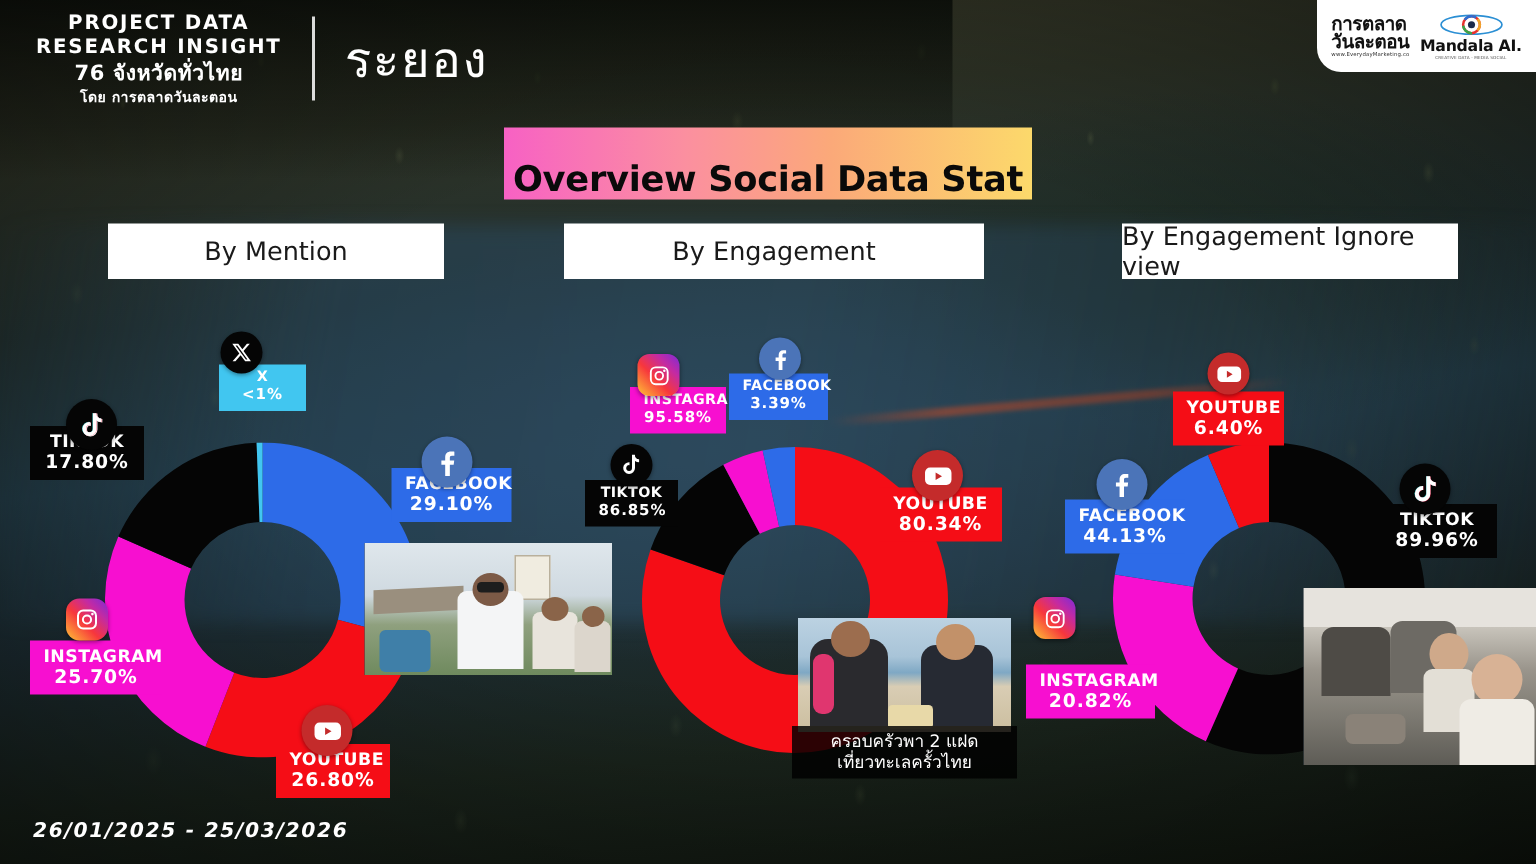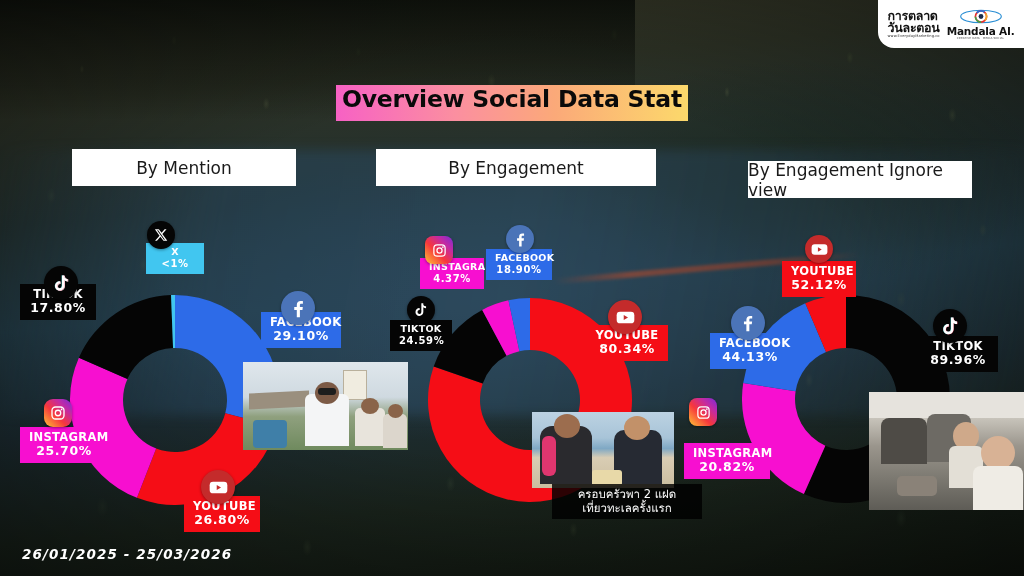--- a/index.html
+++ b/index.html
@@ -85,37 +85,37 @@
   .logo-a .la1 { font-size:12.5px; font-weight:bold; color:#111; letter-spacing:-.3px; }
   .logo-a .la2 { font-size:12.5px; font-weight:bold; color:#111; letter-spacing:-.3px; }
   .logo-a .la3 { font-size:3.6px; color:#333; letter-spacing:.1px; margin-top:1.5px; }
   .logo-b { text-align:center; line-height:1; }
   .mandala-eye { width:42px; height:17px; margin:0 auto 1px; position:relative; }
   .logo-b .lb1 { font-size:10.5px; font-weight:bold; color:#111; letter-spacing:-.2px; }
   .logo-b .lb2 { font-size:2.8px; color:#555; letter-spacing:.1px; }
 
   
   .title-banner {
-    position:absolute; left:336px; top:85px; width:352px; height:36px;
+    position:absolute; left:336px; top:85px; width:352px; height:48px;
     background:linear-gradient(90deg,#F761C4 0%,#FB8FA0 34%,#FBA979 62%,#FCD96B 100%);
-    display:flex; align-items:flex-start; justify-content:center; z-index:15;
+    display:flex; align-items:flex-end; justify-content:center; z-index:15;
   }
   .title-banner span {
     font-size:23.5px; font-weight:bold; color:#0a0a0a; letter-spacing:-.2px;
   }
 
   
   .sec-hdr {
     position:absolute; top:149px; height:37px; background:#fff;
     display:flex; align-items:center; justify-content:center; z-index:15;
   }
   .sec-hdr span { font-size:17px; color:#1a1a1a; }
   #sec0 { left:72px;  width:224px; }
   #sec1 { left:376px; width:280px; }
-  #sec2 { left:748px; width:224px;margin-top:12px; }
+  #sec2 { left:748px; width:224px; }
 
   
   .donut { position:absolute; z-index:8; }
 
   
   .pill {
     position:absolute; z-index:16; color:#fff; text-align:center;
     font-weight:bold; line-height:1.12; padding:4px 9px 5px;
     letter-spacing:.3px;
   }
@@ -152,20 +152,30 @@
 
   <div class="bg">
     <div class="bg-base"></div>
     <div class="bg-tex"></div>
     <div class="bg-water"></div>
     <div class="bg-log"></div>
     <div class="bg-dark-tl"></div>
     <div class="bg-vig"></div>
   </div>
 
+  <div class="hdr-left">
+    <div class="hdr-txt">
+      <div class="hdr-l1">PROJECT DATA</div>
+      <div class="hdr-l2">RESEARCH INSIGHT</div>
+      <div class="hdr-l3">76 จังหวัดทั่วไทย</div>
+      <div class="hdr-l4">โดย การตลาดวันละตอน</div>
+    </div>
+    <div class="hdr-div"></div>
+    <div class="hdr-prov">ระยอง</div>
+  </div>
 
   <div class="logo-panel">
     <div class="logo-a">
       <div class="la1">การตลาด</div>
       <div class="la2">วันละตอน</div>
       <div class="la3">www.EverydayMarketing.co</div>
     </div>
     <div class="logo-b">
       <div class="mandala-eye">
         <svg viewBox="0 0 60 24" width="42" height="17">
@@ -287,41 +297,41 @@
 
   <div class="badge sm" style="left:425px; top:236px; background:linear-gradient(45deg,#FFC536,#F7373C 42%,#C32AA3 72%,#7B2BD8);border-radius:8px;">
     <svg width="15" height="15" viewBox="0 0 24 24">
         <rect x="3" y="3" width="18" height="18" rx="5.2" fill="none" stroke="#fff" stroke-width="2"></rect>
         <circle cx="12" cy="12" r="4.1" fill="none" stroke="#fff" stroke-width="2"></circle>
         <circle cx="17.4" cy="6.6" r="1.3" fill="#fff"></circle>
       </svg>
   </div>
   <div class="pill sm" style="left:420px; top:258px; width:64px; background:#F70FD0;">
     <span class="pname">INSTAGRAM</span>
-    <span class="pval">4.37%</span>
+    <span class="pval">95.58%</span>
   </div>
 
   <div class="badge sm" style="left:506px; top:225px; background:#4B74B8;">
     <svg width="17" height="17" viewBox="0 0 24 24">
         <path d="M13.6 22v-8.4h2.9l.43-3.3H13.6V8.2c0-.96.27-1.6 1.64-1.6h1.8V3.65c-.31-.04-1.38-.13-2.62-.13-2.6 0-4.37 1.58-4.37 4.5v2.28H7.14v3.3h2.91V22h3.55z" fill="#fff"></path>
       </svg>
   </div>
   <div class="pill sm" style="left:486px; top:249px; width:66px; background:#2D6BE8;">
     <span class="pname">FACEBOOK</span>
-    <span class="pval">18.90%</span>
+    <span class="pval">3.39%</span>
   </div>
 
   <div class="badge sm" style="left:407px; top:296px; background:#050505;">
     <svg width="16" height="16" viewBox="0 0 24 24">
         <path d="M15.4 1.8h-2.9V15a2.9 2.9 0 1 1-2.5-2.87V9.2a5.9 5.9 0 1 0 5.5 5.88V7.9A6.9 6.9 0 0 0 19.6 9.24V6.3a4.07 4.07 0 0 1-4.2-4.5z" fill="#fff"></path>
       </svg>
   </div>
   <div class="pill sm" style="left:390px; top:320px; width:62px; background:#050505;">
     <span class="pname">TIKTOK</span>
-    <span class="pval">24.59%</span>
+    <span class="pval">86.85%</span>
   </div>
 
   <div class="badge" style="left:608px; top:300px; background:#C42B2B;">
     <svg width="19" height="15" viewBox="0 0 28 20">
         <rect x="1" y="1.5" width="26" height="17" rx="5" fill="#fff"></rect>
         <path d="M11.4 6.2l6.3 3.8-6.3 3.8V6.2z" fill="#C42B2B"></path>
       </svg>
   </div>
   <div class="pill" style="left:586px; top:325px; width:82px; background:#F50D16;">
     <span class="pname">YOUTUBE</span>
@@ -330,43 +340,43 @@
 
   <div class="thumb" style="left:532px; top:412px; width:142px; height:76px;">
     <div class="sky" style="background:linear-gradient(180deg,#bcd2e2 0%,#a8c4d8 34%,#7fa8c4 48%,#d9cdb4 60%,#cbbe9f 100%);"></div>
     <div style="position:absolute;left:8px;top:14px;width:52px;height:58px;background:#2a2a2e;border-radius:12px 12px 0 0;"></div>
     <div style="position:absolute;left:10px;top:24px;width:14px;height:40px;background:#e0366f;border-radius:6px;"></div>
     <div style="position:absolute;left:22px;top:2px;width:26px;height:24px;background:#9c6d4e;border-radius:50%;"></div>
     <div style="position:absolute;left:82px;top:18px;width:48px;height:54px;background:#262a33;border-radius:10px 10px 0 0;"></div>
     <div style="position:absolute;left:92px;top:4px;width:26px;height:24px;background:#c29169;border-radius:50%;"></div>
     <div style="position:absolute;left:60px;top:58px;width:30px;height:16px;background:#e8d9a8;border-radius:3px;"></div>
   </div>
-  <div class="cap" style="left:552px; top:484px; width:150px;">
+  <div class="cap" style="left:528px; top:484px; width:150px;">
     <div>ครอบครัวพา 2 แฝด</div>
-    <div>เที่ยวทะเลครั้งแรก</div>
+    <div>เที่ยวทะเลครั้วไทย</div>
   </div>
 
   <div class="donut" style="left:742px; top:295px;">
     <svg id="svg-donut-2" width="208" height="208" viewBox="0 0 208 208">
         <path d="M104 0 A104 104 0 1 1 61.89247320213421 199.09445928636964 L83.3511166664312 150.63285984235435 A51 51 0 1 0 104 53 Z" fill="#050505"></path>
         <path d="M61.89247320213421 199.09445928636964 A104 104 0 0 1 1.2320685970631473 88.03903902763791 L53.60418748509827 96.17299029239936 A51 51 0 0 0 83.3511166664312 150.63285984235435 Z" fill="#F70FD0"></path>
         <path d="M1.2320685970631473 88.03903902763791 A104 104 0 0 1 63.300986787716944 8.29425135580199 L84.04183005936119 57.06737326101828 A51 51 0 0 0 53.60418748509827 96.17299029239936 Z" fill="#2D6BE8"></path>
         <path d="M63.300986787716944 8.29425135580199 A104 104 0 0 1 103.9999999999998 0 L103.9999999999999 53 A51 51 0 0 0 84.04183005936119 57.06737326101828 Z" fill="#F50D16"></path>
       </svg>
   </div>
 
   <div class="badge sm" style="left:805px; top:235px; background:#C42B2B;">
     <svg width="17" height="13" viewBox="0 0 28 20">
         <rect x="1" y="1.5" width="26" height="17" rx="5" fill="#fff"></rect>
         <path d="M11.4 6.2l6.3 3.8-6.3 3.8V6.2z" fill="#C42B2B"></path>
       </svg>
   </div>
   <div class="pill" style="left:782px; top:261px; width:74px; background:#F50D16;">
     <span class="pname">YOUTUBE</span>
-    <span class="pval">52.12%</span>
+    <span class="pval">6.40%</span>
   </div>
 
   <div class="badge" style="left:731px; top:306px; background:#4B74B8;">
     <svg width="20" height="20" viewBox="0 0 24 24">
         <path d="M13.6 22v-8.4h2.9l.43-3.3H13.6V8.2c0-.96.27-1.6 1.64-1.6h1.8V3.65c-.31-.04-1.38-.13-2.62-.13-2.6 0-4.37 1.58-4.37 4.5v2.28H7.14v3.3h2.91V22h3.55z" fill="#fff"></path>
       </svg>
   </div>
   <div class="pill" style="left:710px; top:333px; width:80px; background:#2D6BE8;">
     <span class="pname">FACEBOOK</span>
     <span class="pval">44.13%</span>

